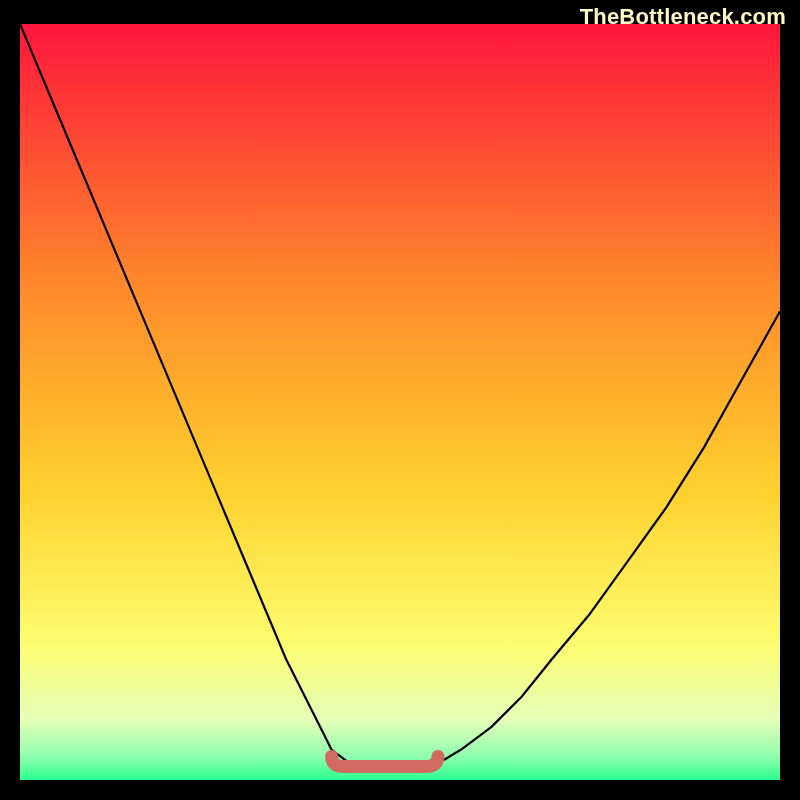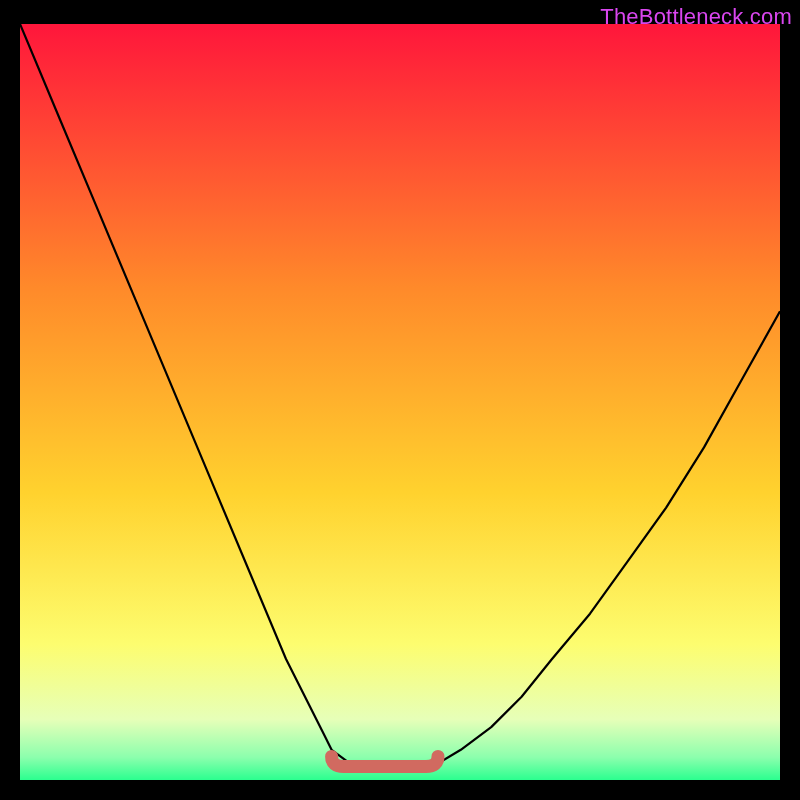--- a/index.html
+++ b/index.html
@@ -13,24 +13,24 @@
   }
   .frame {
     position: relative;
     width: 800px;
     height: 800px;
     background: #000000;
   }
   .watermark {
     position: absolute;
     top: 4px;
-    right: 8px;
-    color: #d946ef;
+    right: 14px;
+    color: #fef9c3;
     font-size: 22px;
-    font-weight: 400;
+    font-weight: 700;
     letter-spacing: 0.2px;
     z-index: 10;
   }
   .plot {
     position: absolute;
     left: 20px;
     top: 24px;
     width: 760px;
     height: 756px;
   }

